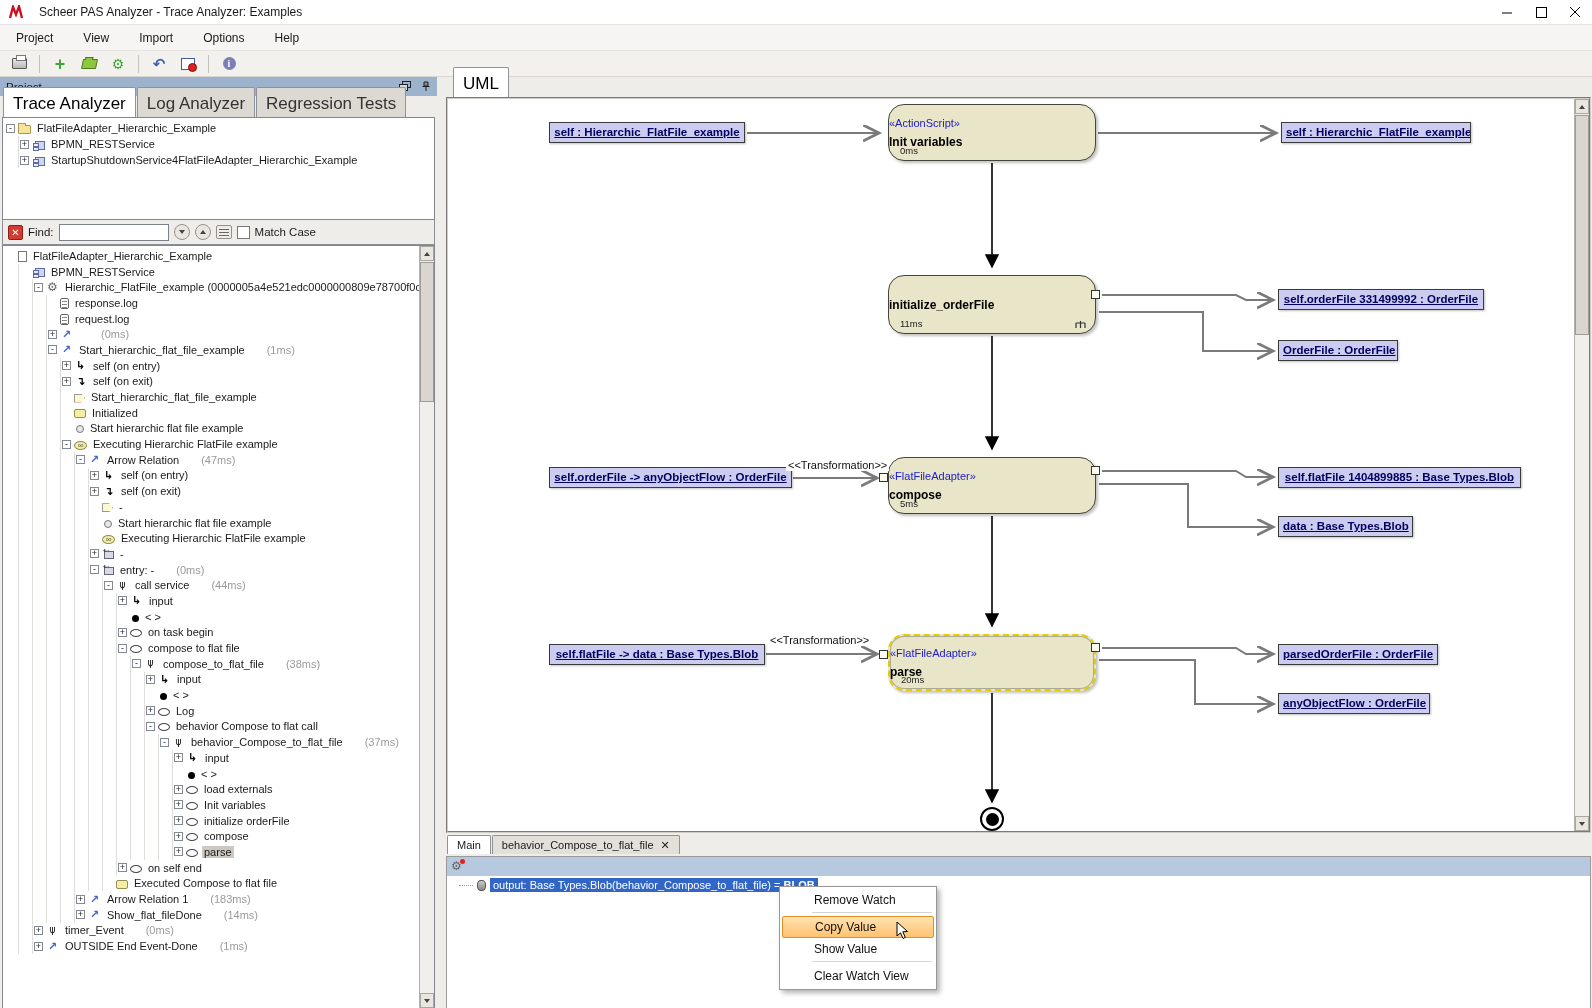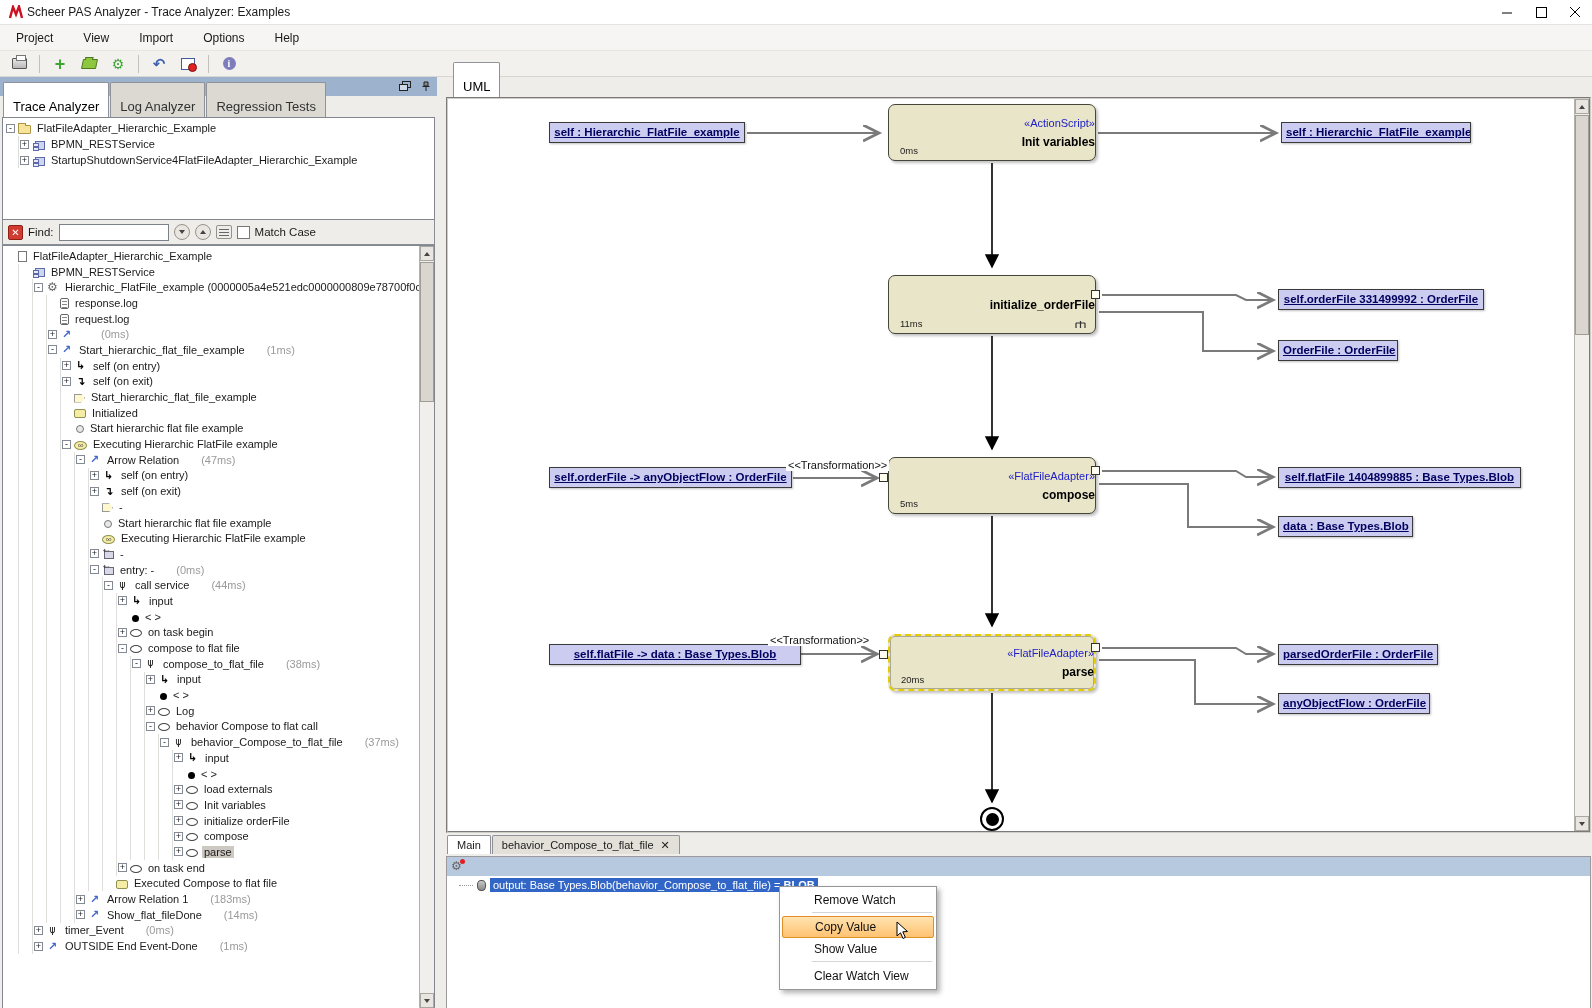--- a/index.html
+++ b/index.html
@@ -2,21 +2,21 @@
 <html><head>
 <meta charset="utf-8">
 <style>
   *{box-sizing:border-box;margin:0;padding:0}
   html,body{width:1592px;height:1008px;overflow:hidden}
   body{font-family:"Liberation Sans","DejaVu Sans",sans-serif;font-size:11px;color:#1a1a1a;background:#fff}
   .window{width:1592px;height:1008px;display:flex;flex-direction:column;background:#fff}
 
   
   .titlebar{height:25px;background:#fff;display:flex;align-items:center;padding-left:8px;border-bottom:1px solid #e4e4e4;flex:none}
-  .title-text{font-size:12px;margin-left:3px;flex:1}
+  .title-text{font-size:12px;margin-left:15px;flex:1}
   .win-btn{width:34px;height:24px;display:flex;align-items:center;justify-content:center;cursor:default}
 
   
   .menubar{height:26px;background:#f6f5f3;display:flex;align-items:center;padding-left:14px;gap:26px;border-bottom:1px solid #e8e6e2;flex:none;font-size:12px}
   .menu-item{padding:2px 2px}
 
   
   .toolbar{height:26px;background:#f3f1ee;display:flex;align-items:center;padding-left:8px;gap:7px;border-bottom:1px solid #d9d6d0;flex:none}
   .tb-btn{width:22px;height:20px;display:flex;align-items:center;justify-content:center;position:relative}
   .tb-sep{width:1px;height:18px;background:#c4c1ba;margin:0 2px}
@@ -37,21 +37,21 @@
   .splitter{width:8px;flex:none;background:#efedea}
   .right-panel{flex:1;display:flex;flex-direction:column;min-width:0;min-height:0;background:#efedea}
 
   
   .ov-header{height:19px;background:#9db3cd;display:flex;align-items:center;padding:0 6px;flex:none}
   .ov-title{flex:1;font-size:11.5px;color:#14181f}
   .ov-icons{display:flex;gap:10px;align-items:center}
 
   
   .ov-tabs{height:21px;display:flex;align-items:flex-end;padding-left:3px;gap:1px;flex:none;background:#efedea}
-  .tab{padding:16px 9px 3px;font-size:13px;background:#dcd9d2;border:1px solid #8f9299;border-bottom:none;border-radius:2px 2px 0 0;color:#333}
+  .tab{padding:6px 9px 3px;font-size:17px;background:#dcd9d2;border:1px solid #8f9299;border-bottom:none;border-radius:2px 2px 0 0;color:#333}
   .tab.active{background:#fff;color:#000;position:relative;top:0}
 
   
   .tree-box{background:#fff;border:1px solid #82878f;margin:0 2px;overflow:hidden;position:relative}
   .tree1{height:103px;flex:none}
   .tree2{flex:1;margin-bottom:0;border-bottom:none}
   .tree-inner{padding:2px 0 0 3px;white-space:nowrap}
   .trow{display:flex;align-items:center;height:15.7px;white-space:nowrap}
   .tree1 .trow{height:16px}
   .tind{flex:none;height:100%;background:repeating-linear-gradient(to right,transparent 0 12px,#e0dedb 12px 13px,transparent 13px 14px)}
@@ -115,21 +115,21 @@
   .vs-up{top:0}.vs-down{bottom:0}
   .vs-thumb{position:absolute;left:0;width:14px;background:#dad6cf;border:1px solid #a09d96}
   .tree2 .vscroll{position:absolute;right:0;top:0;bottom:0}
 
   
   .uml-tabrow{height:20px;flex:none;display:flex;align-items:flex-end;padding-left:8px;background:#efedea}
   .canvas-outer{flex:1;display:flex;min-height:0;border:2px groove #cfcdc8;background:#fff;margin:0 1px}
   .canvas{flex:1;position:relative;overflow:hidden;background:#fff}
   .canvas svg.flows{position:absolute;left:0;top:0;pointer-events:none}
 
-  .uml-node{position:absolute;width:208px;height:57px;background:#e9e5c8;border:1.5px solid #45453a;border-radius:7px;box-shadow:2px 2px 3px rgba(0,0,0,.25);display:flex;flex-direction:column;align-items:flex-end;justify-content:center;gap:6px}
+  .uml-node{position:absolute;width:208px;height:57px;background:#e9e5c8;border:1.5px solid #45453a;border-radius:16px;box-shadow:2px 2px 3px rgba(0,0,0,.25);display:flex;flex-direction:column;align-items:flex-start;justify-content:center;gap:6px}
   .uml-node.selected{border:2.5px dashed #e4cc00;box-shadow:2px 2px 3px rgba(0,0,0,.25),0 0 0 1px rgba(60,60,60,.35) inset}
   .uml-stereo{font-size:11px;color:#2020c8}
   .uml-stereo:empty{display:none}
   .uml-name{font-size:12px;font-weight:bold;color:#000}
   .uml-time{position:absolute;left:11px;bottom:4px;font-size:9.5px;color:#222}
   .uml-rake{position:absolute;right:8px;bottom:4px}
   .uml-obj{position:absolute;height:21px;background:#ccccf0;border:1px solid #3a3a3a;color:#000060;font-weight:bold;font-size:11.5px;text-align:center;line-height:19px;text-decoration:underline;box-shadow:1px 1px 2px rgba(0,0,0,.25);white-space:nowrap;padding:0 4px;overflow:hidden}
   .uml-port{position:absolute;width:9px;height:9px;background:#fffdf0;border:1.5px solid #333}
   .edge-label{position:absolute;font-size:11px;color:#111;background:#fff;padding:0 2px;white-space:nowrap}
   .uml-final{position:absolute;width:24px;height:24px;border:2px solid #000;border-radius:50%;background:#fff;display:flex;align-items:center;justify-content:center}
@@ -562,21 +562,21 @@
               <span class="tind" style="width: 168px;"></span>
               <span class="texp">+</span>
               <span class="tic ic-oval"></span>
               <span class="tlbl sel">parse</span>
               <span class="tsfx"></span>
             </div>
             <div class="trow">
               <span class="tind" style="width: 112px;"></span>
               <span class="texp">+</span>
               <span class="tic ic-oval"></span>
-              <span class="tlbl">on task end</span>
+              <span class="tlbl">on self end</span>
               <span class="tsfx"></span>
             </div>
             <div class="trow">
               <span class="tind" style="width: 98px;"></span>
               <span class="texp" style="visibility: hidden;"></span>
               <span class="tic ic-yrect"></span>
               <span class="tlbl">Executed Compose to flat file</span>
               <span class="tsfx"></span>
             </div>
             <div class="trow">
@@ -689,21 +689,21 @@
           <div class="uml-port" style="left:431px;top:551px"></div>
           <div class="uml-port" style="left:643px;top:544px"></div>
 
           <div class="uml-obj" style="left:101px;top:23px;width:196px">self : Hierarchic_FlatFile_example</div>
           <div class="uml-obj" style="left:833px;top:23px;width:190px">self : Hierarchic_FlatFile_example</div>
           <div class="uml-obj" style="left:830px;top:190px;width:206px">self.orderFile 331499992 : OrderFile</div>
           <div class="uml-obj" style="left:830px;top:241px;width:120px">OrderFile : OrderFile</div>
           <div class="uml-obj" style="left:101px;top:368px;width:243px">self.orderFile -&gt; anyObjectFlow : OrderFile</div>
           <div class="uml-obj" style="left:830px;top:368px;width:243px">self.flatFile 1404899885 : Base Types.Blob</div>
           <div class="uml-obj" style="left:830px;top:417px;width:135px">data : Base Types.Blob</div>
-          <div class="uml-obj" style="left:101px;top:545px;width:252px">self.flatFile -&gt; data : Base Types.Blob</div>
+          <div class="uml-obj" style="left:101px;top:545px;width:216px">self.flatFile -&gt; data : Base Types.Blob</div>
           <div class="uml-obj" style="left:830px;top:545px;width:160px">parsedOrderFile : OrderFile</div>
           <div class="uml-obj" style="left:830px;top:594px;width:152px">anyObjectFlow : OrderFile</div>
 
           <div class="edge-label" style="left:338px;top:360px">&lt;&lt;Transformation&gt;&gt;</div>
           <div class="edge-label" style="left:320px;top:535px">&lt;&lt;Transformation&gt;&gt;</div>
 
           <div class="uml-final" style="left:532px;top:708px"></div>
         </div>
 
         <div class="vscroll">

